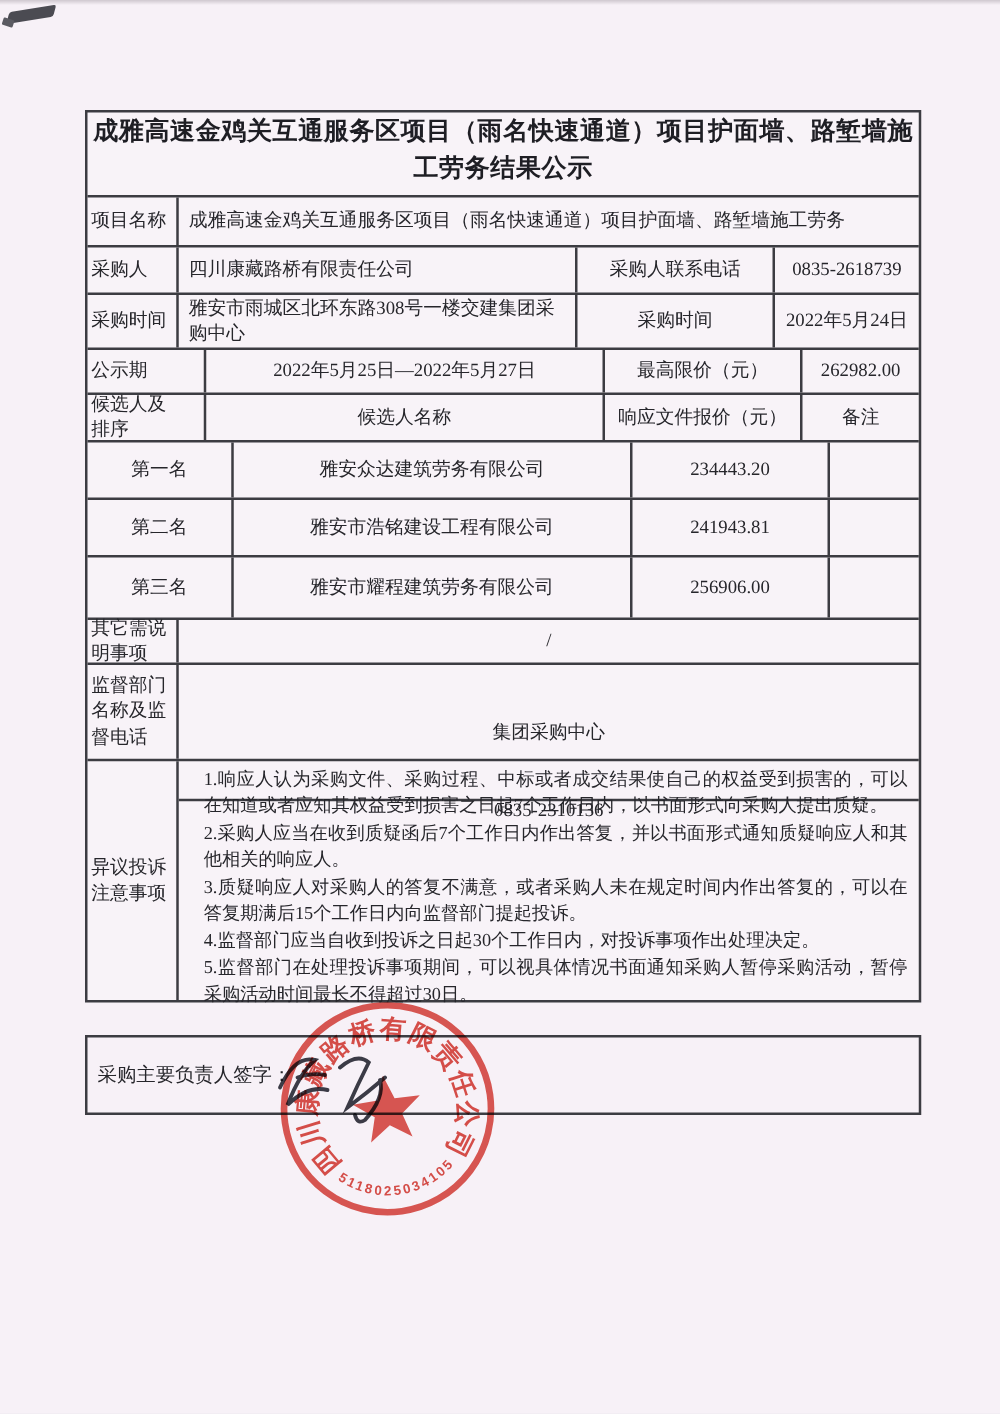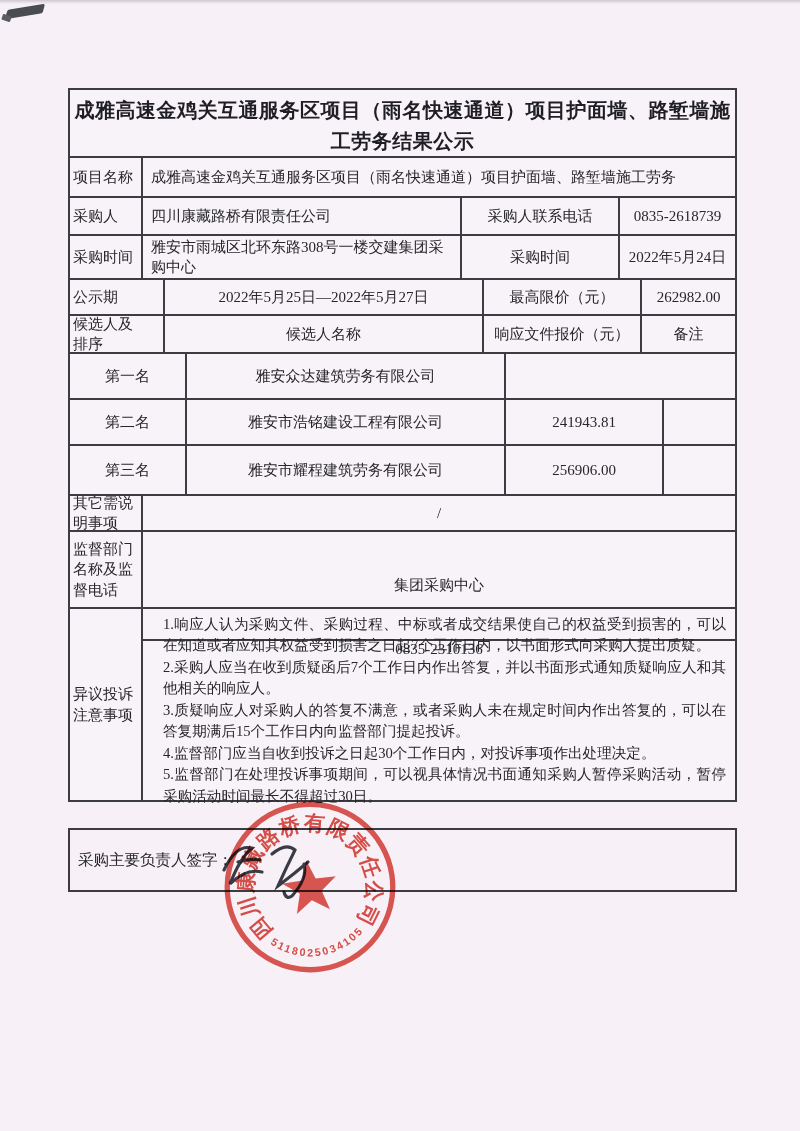--- a/index.html
+++ b/index.html
@@ -22,21 +22,21 @@
   .row{display:flex;border-top:2px solid #3c3c42;box-sizing:border-box;}
   .row.first{border-top:none;}
   .cell{display:flex;align-items:center;border-left:2px solid #3c3c42;
     padding:2px 8px;box-sizing:border-box;font-size:15px;line-height:1.35;}
   .cell.nol{border-left:none;}
   .c-label{width:71px;flex:none;padding:2px 3px;border-radius:18px;}
   .c-main{width:319px;flex:none;}
   .c-sub{width:158px;flex:none;justify-content:center;text-align:center;}
   .c-last{flex:1;justify-content:center;text-align:center;min-width:0;}
   .center{justify-content:center;text-align:center;margin-left:22px;}
-  .h-title{height:66px;align-items:flex-end;display:flex;}
+  .h-title{height:66px;align-items:flex-start;display:flex;}
   .h42{height:40px;} .h40{height:38px;} .h46{height:44px;} .h38{height:36px;}
   .hc{height:46px;} .hc3{height:50px;} .hsup{height:77px;} .hobj{height:193px;}
   .title-cell{width:100%;text-align:center;
     font-family:"Liberation Sans","DejaVu Sans",sans-serif;
     font-weight:700;font-size:20px;line-height:1.52;letter-spacing:.5px;
     color:#1e1e24;padding:0 2px;}
   .sup-col{flex:1;display:flex;flex-direction:column;border-left:2px solid #3c3c42;min-width:0;}
   .sup-cell{display:flex;align-items:center;justify-content:center;text-align:center;
     font-size:15px;box-sizing:border-box;margin-top:44px;}
   .sup-cell.s1{height:37px;}
@@ -102,20 +102,21 @@
     <div class="row h40">
       <div class="cell nol c-label">候选人及排序</div>
       <div class="cell c-main center">候选人名称</div>
       <div class="cell c-sub">响应文件报价（元）</div>
       <div class="cell c-last">备注</div>
     </div>
 
     <div class="row hc">
       <div class="cell nol c-label center">第一名</div>
       <div class="cell c-main center">雅安众达建筑劳务有限公司</div>
+      <div class="cell c-sub">234443.20</div>
       <div class="cell c-last"></div>
     </div>
 
     <div class="row hc">
       <div class="cell nol c-label center">第二名</div>
       <div class="cell c-main center">雅安市浩铭建设工程有限公司</div>
       <div class="cell c-sub">241943.81</div>
       <div class="cell c-last"></div>
     </div>
 

